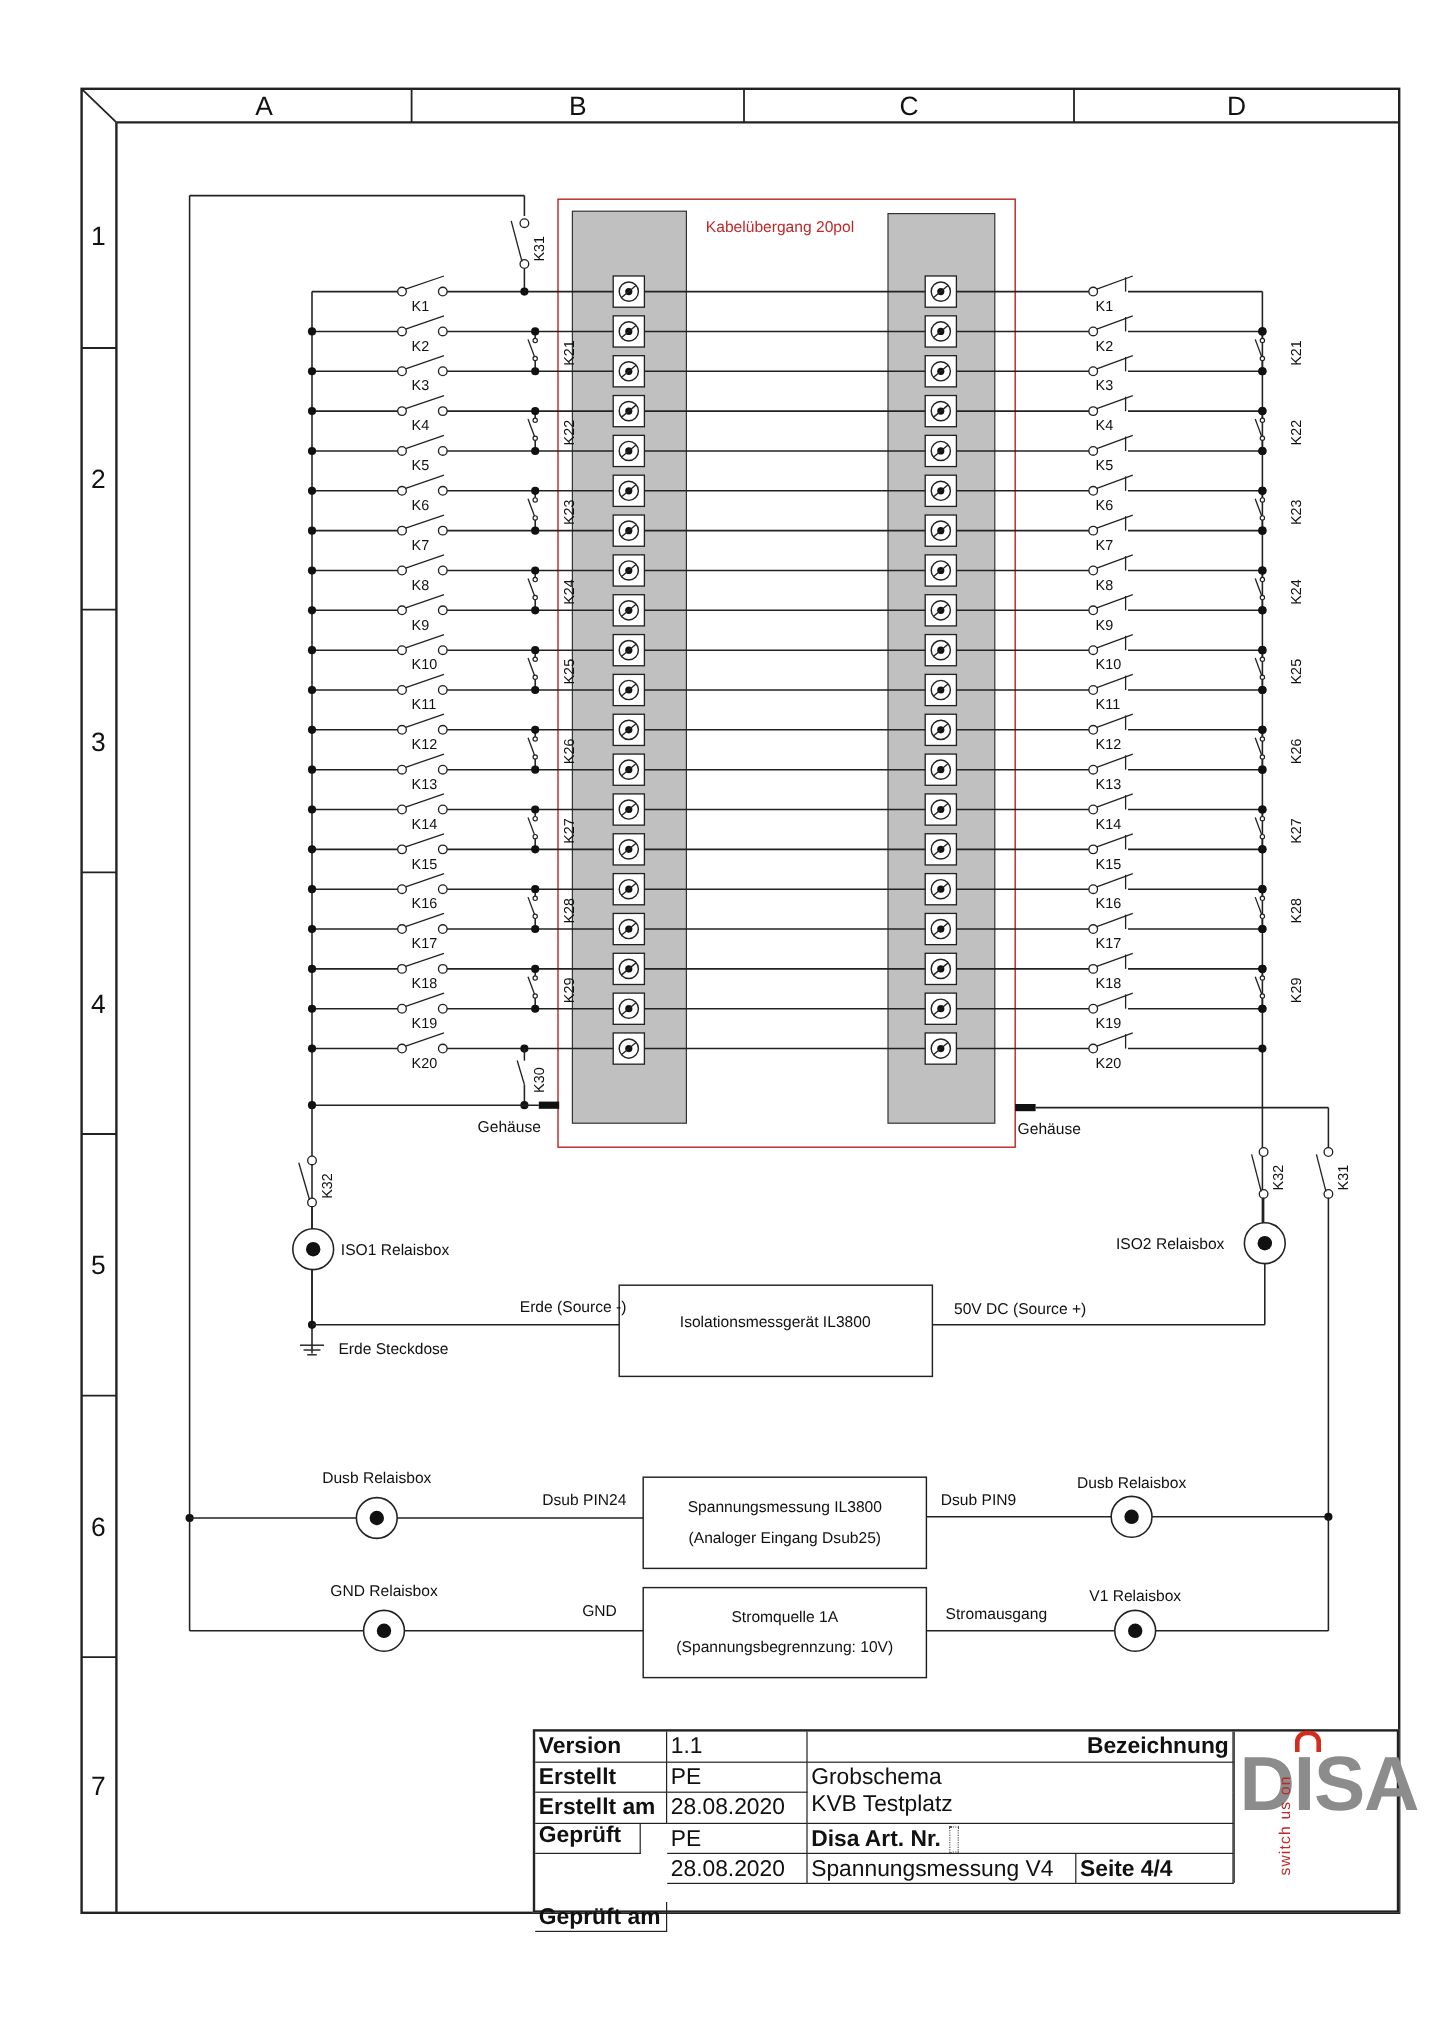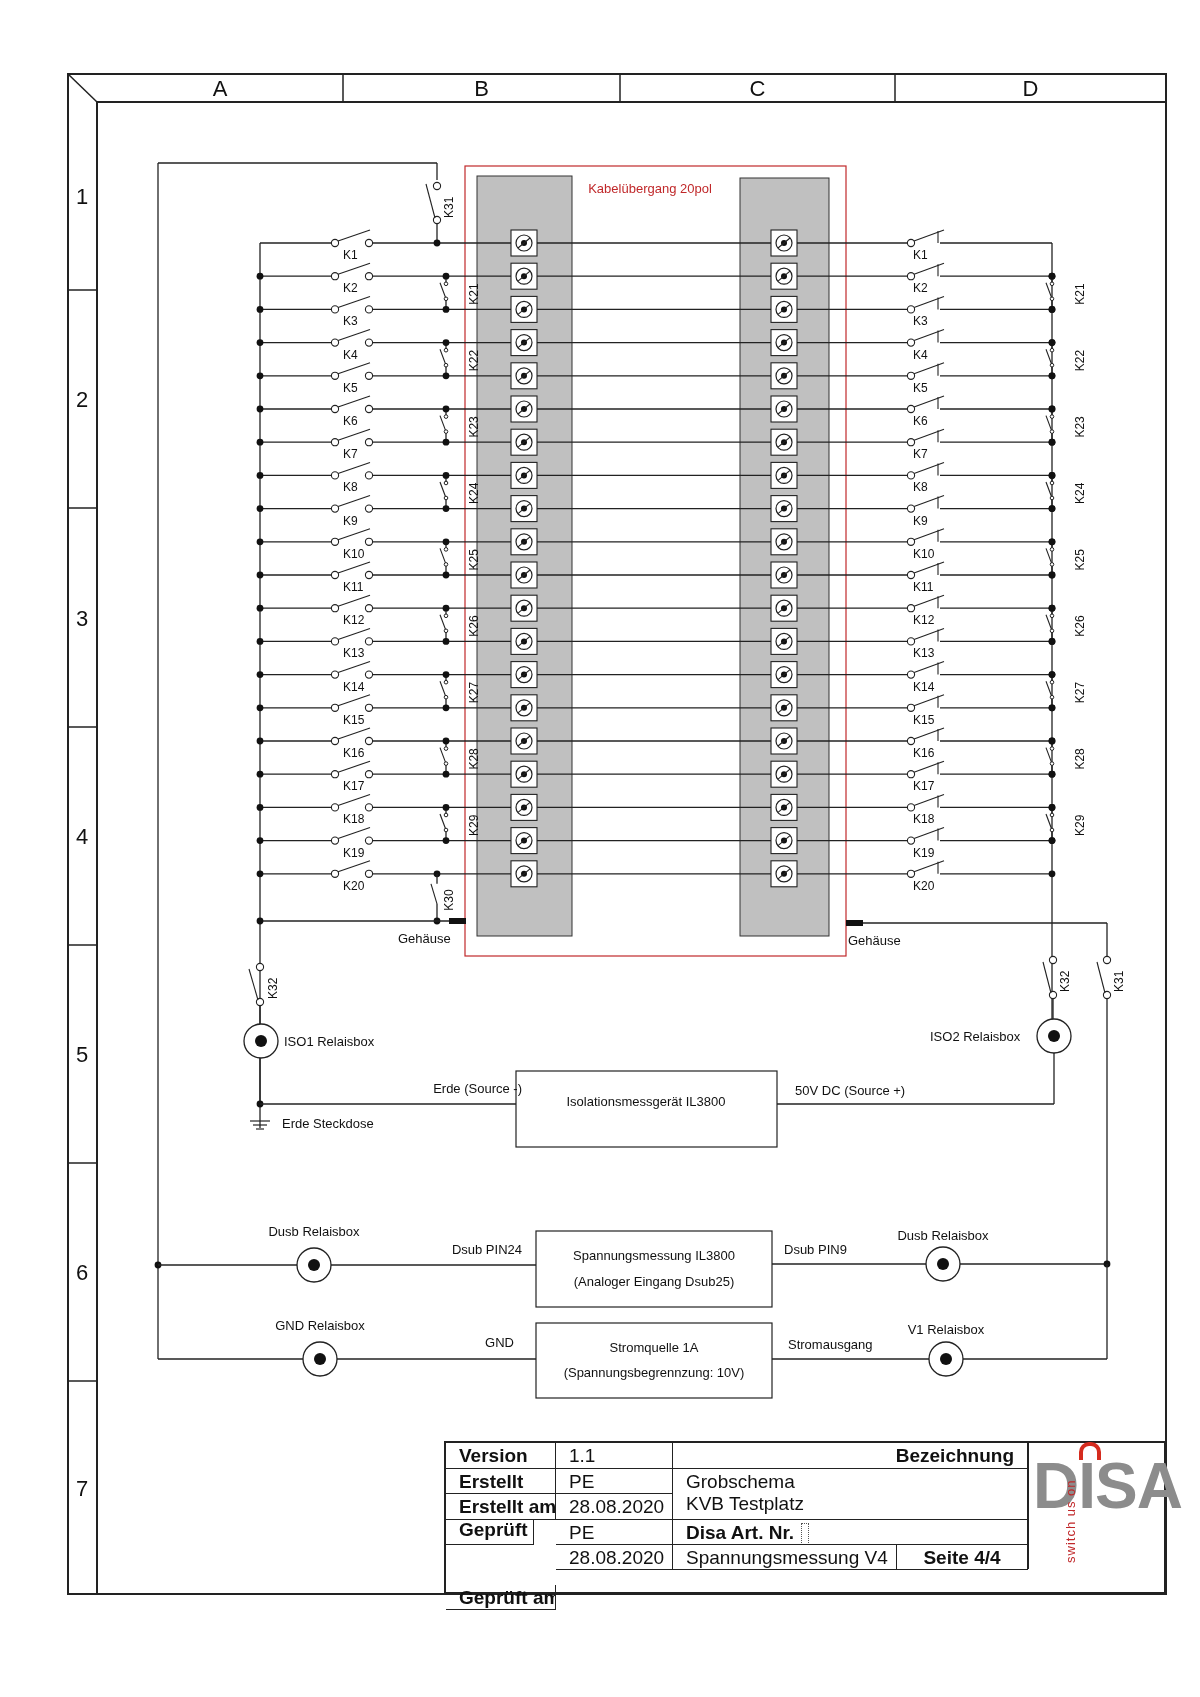--- a/index.html
+++ b/index.html
@@ -1,20 +1,20 @@
 <!DOCTYPE html>
 <html><head>
 <meta charset="utf-8">
 <style>
   html,body{margin:0;padding:0;background:#ffffff;}
   body{width:1200px;height:1697px;position:relative;overflow:hidden;font-family:"Liberation Sans",sans-serif;}
   #sheet{position:absolute;left:0;top:0;width:1200px;height:1697px;}
   svg text{font-family:"Liberation Sans",sans-serif;}
   .tb{position:absolute;left:444px;top:1441px;width:722px;height:153px;border:2px solid #222;box-sizing:border-box;background:#fff;}
-  .tb .cell{position:absolute;box-sizing:border-box;border-right:1.5px solid #222;border-bottom:1.5px solid #222;font-size:19px;line-height:24px;padding:1px 13px;color:#111;white-space:nowrap;overflow:hidden;}
+  .tb .cell{position:absolute;box-sizing:border-box;border-right:1.5px solid #222;border-bottom:1.5px solid #222;font-size:19px;line-height:24px;padding:1px 3px;color:#111;white-space:nowrap;overflow:hidden;}
   .tb .b{font-weight:bold;}
   .tb .noB{border-bottom:none;}
   .tb .path{font-style:italic;}
   .tb .path b{font-style:normal;}
   .logo{position:absolute;left:582px;top:0;width:138px;height:126px;border-left:1.5px solid #222;}
   .logo-word{position:absolute;left:4px;top:6px;font-size:64px;font-weight:bold;color:#8c8c8c;letter-spacing:-1px;}
   .logo-arch{position:absolute;left:50px;top:-1px;width:14px;height:14px;border:4px solid #d52b1e;border-bottom:none;border-radius:10px 10px 0 0;}
   .slogan{position:absolute;left:34px;top:120px;transform:rotate(-90deg);transform-origin:left top;font-size:13px;color:#c0282a;white-space:nowrap;letter-spacing:1px;}
 </style>
 </head>
@@ -719,21 +719,21 @@
     <div class="cell b" style="left:0;top:77px;width:88px;height:25px;line-height:18px;">Geprüft</div>
     <div class="cell" style="left:110px;top:77px;width:117px;height:25px;">PE</div>
     <div class="cell b" style="left:227px;top:77px;width:355px;height:25px;">
       <span>Disa Art. Nr.</span>
       <span style="display:inline-block;width:6px;height:20px;border:1px dotted #555;vertical-align:middle;margin-left:2px;"></span>
     </div>
 
     <div class="cell b" style="left:0;top:102px;width:110px;height:25px;margin-top:40px;">Geprüft am</div>
     <div class="cell" style="left:110px;top:102px;width:117px;height:25px;">28.08.2020</div>
     <div class="cell" style="left:227px;top:102px;width:224px;height:25px;">Spannungsmessung V4</div>
-    <div class="cell b" style="left:451px;top:102px;width:131px;height:25px;text-align:center;">Seite 4/4</div>
+    <div class="cell b" style="left:451px;top:102px;width:131px;height:25px;">Seite 4/4</div>
 
 
     <div class="logo">
       <div class="logo-arch"></div>
       <div class="logo-word">DISA</div>
       <div class="slogan">switch us on</div>
     </div>
   </div>
 </div>
 

